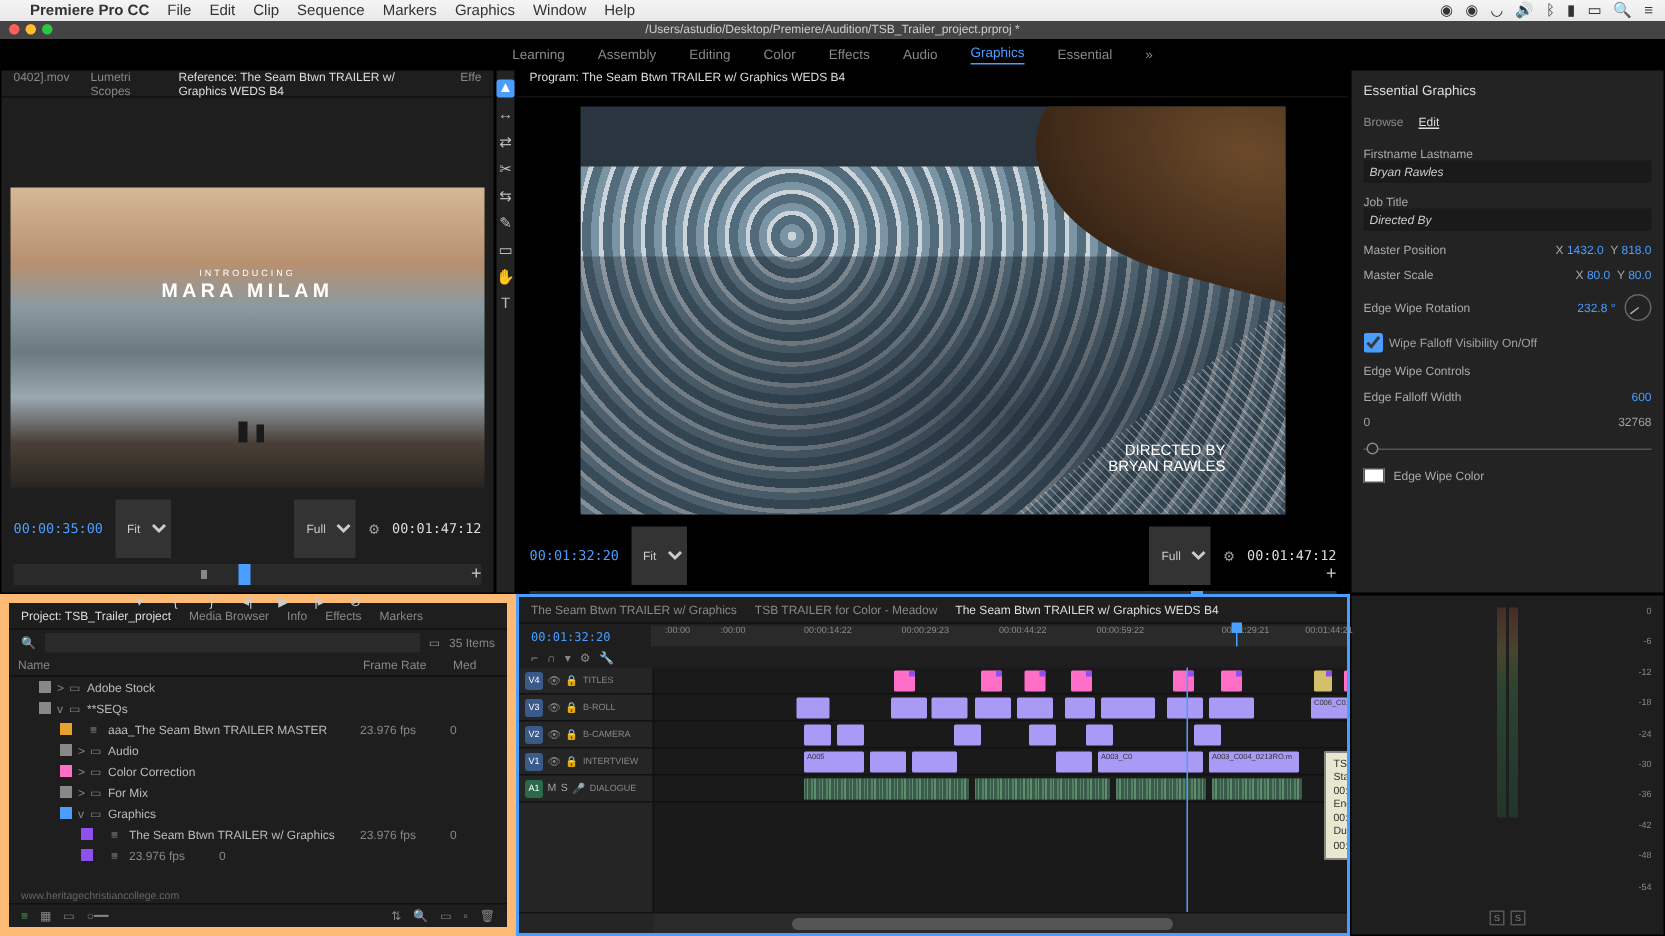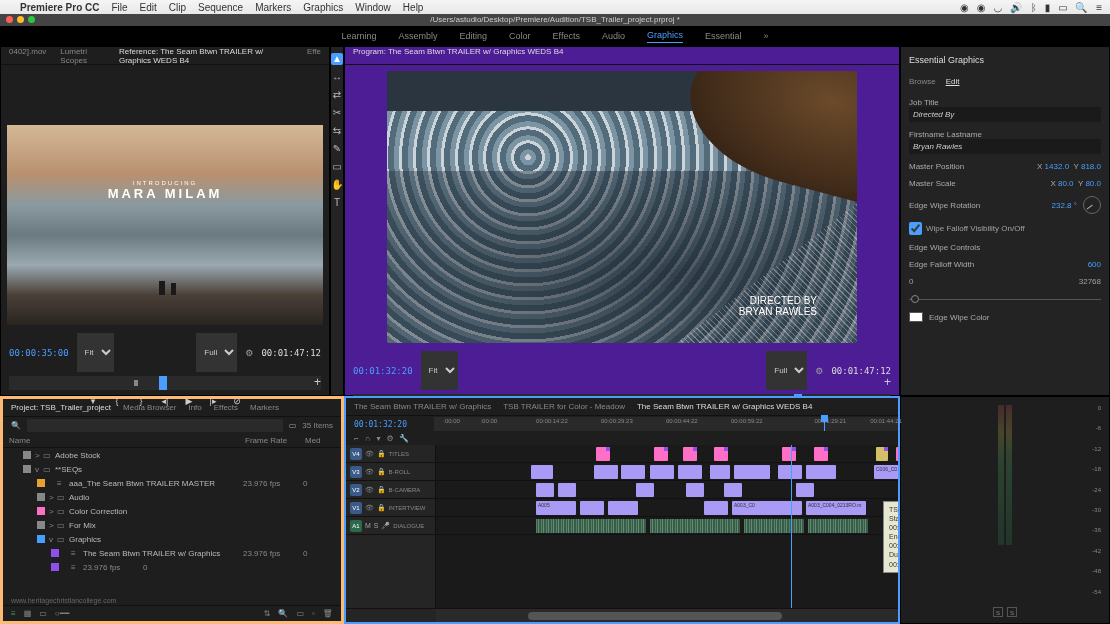--- a/index.html
+++ b/index.html
@@ -51,21 +51,21 @@
 .transport { display: flex; justify-content: center; gap: 10px; padding: 4px; }
 .transport .btn { width: 14px; height: 14px; color: #ccc; font-size: 9px; text-align: center; cursor: pointer; }
 .panel-add { position: absolute; right: 8px; bottom: 6px; color: #ccc; font-size: 12px; cursor: pointer; }
 
 
 .toolbar { background: #232323; border: 1px solid #000; display: flex; flex-direction: column; align-items: center; gap: 6px; padding-top: 6px; }
 .toolbar .tool { width: 12px; height: 12px; color: #bbb; font-size: 10px; cursor: pointer; text-align: center; }
 .toolbar .tool.active { color: #fff; background: #4a9eff; border-radius: 2px; }
 
 
-.program-panel { background: #4c1d95; border: 1px solid #000; position: relative; }
+.program-panel { background: #000000; border: 1px solid #000; position: relative; }
 .program-video { margin: 6px 42px; height: 272px; position: relative; background: #2a3540; overflow: hidden; }
 .program-video .rock { position: absolute; top: -20px; right: -30px; width: 200px; height: 130px; background: radial-gradient(ellipse at 70% 30%, #6b4a2a, #2a1a10); border-radius: 50% 0 0 60%; transform: rotate(15deg); }
 .program-video .waves { position: absolute; top: 40px; left: 0; right: 0; bottom: 0; background: repeating-radial-gradient(circle at 30% 20%, #e8f0f5 0, #e8f0f5 3px, #8aa5b5 3px, #8aa5b5 8px, #5a7585 8px, #5a7585 14px); opacity: 0.85; }
 .program-video .darkwater { position: absolute; top: 100px; left: 0; right: 0; bottom: 0; background: radial-gradient(ellipse at 60% 60%, rgba(20,30,40,0.7), rgba(15,25,35,0.3)); }
 .program-video .wipe { position: absolute; right: 0; bottom: 0; width: 180px; height: 140px; background: repeating-linear-gradient(45deg, rgba(255,255,255,0.3) 0, rgba(255,255,255,0.3) 1px, transparent 1px, transparent 4px); clip-path: polygon(100% 0, 100% 100%, 0 100%); }
 .program-video .txt { position: absolute; bottom: 26px; right: 40px; text-align: right; color: #fff; }
 
 
 .eg-panel { background: #232323; border: 1px solid #000; padding: 4px 8px; font-size: 8px; display: flex; flex-direction: column; gap: 8px; }
 .eg-panel .header { font-size: 9px; color: #ddd; padding: 4px 0; }
@@ -79,21 +79,21 @@
 .eg-panel .check { display: flex; align-items: center; gap: 4px; }
 .eg-panel .check input { accent-color: #4a9eff; }
 .eg-panel .slider-row { position: relative; height: 10px; }
 .eg-panel .slider-track { height: 1px; background: #555; position: absolute; top: 5px; left: 0; right: 0; }
 .eg-panel .slider-thumb { width: 8px; height: 8px; border-radius: 50%; border: 1px solid #888; background: #232323; position: absolute; top: 1px; left: 2px; }
 .eg-panel .swatch { width: 14px; height: 10px; background: #fff; border: 1px solid #555; }
 .eg-panel .dial { width: 18px; height: 18px; border: 1px solid #666; border-radius: 50%; position: relative; }
 .eg-panel .dial::after { content:''; position:absolute; width:1px; height:7px; background:#aaa; left:50%; top:1px; transform-origin: bottom; transform: rotate(233deg); }
 
 
-.project-panel { grid-column: 1 / 3; background: #1e1e1e; border: 3px solid #fdba74; font-size: 8px; display: flex; flex-direction: column; }
+.project-panel { grid-column: 1 / 3; background: #1e1e1e; border: 6px solid #fdba74; font-size: 8px; display: flex; flex-direction: column; }
 .proj-tabs { display: flex; gap: 12px; padding: 4px 8px; border-bottom: 1px solid #111; }
 .proj-tabs span { color: #888; cursor: pointer; }
 .proj-tabs span.active { color: #ddd; }
 .proj-sub { padding: 2px 8px; color: #888; }
 .proj-search { display: flex; padding: 2px 8px; gap: 6px; align-items: center; }
 .proj-search input { background: #2a2a2a; border: none; color: #ccc; padding: 2px 4px; flex: 1; font-size: 8px; }
 .proj-search .count { color: #888; }
 .proj-header { display: flex; padding: 2px 6px; color: #888; border-bottom: 1px solid #111; }
 .proj-header .c1 { flex: 1; }
 .proj-header .c2 { width: 60px; }
@@ -304,26 +304,26 @@
     <span class="panel-add">+</span>
   </div>
 
   <div class="eg-panel">
     <div class="header">Essential Graphics</div>
     <div class="subtabs">
       <span>Browse</span>
       <span class="active">Edit</span>
     </div>
     <div>
+      <div class="label">Firstname Lastname</div>
+      <input class="input" value="Bryan Rawles" style="">
+    </div>
+    <div>
       <div class="label">Job Title</div>
       <input class="input" value="Directed By" style="">
-    </div>
-    <div>
-      <div class="label">Firstname Lastname</div>
-      <input class="input" value="Bryan Rawles" style="">
     </div>
     <div class="row">
       <span class="label">Master Position</span>
       <span><span class="label">X</span> <span class="val">1432.0</span>&nbsp;&nbsp;<span class="label">Y</span> <span class="val">818.0</span></span>
     </div>
     <div class="row">
       <span class="label">Master Scale</span>
       <span><span class="label">X</span> <span class="val">80.0</span>&nbsp;&nbsp;<span class="label">Y</span> <span class="val">80.0</span></span>
     </div>
     <div class="row">

